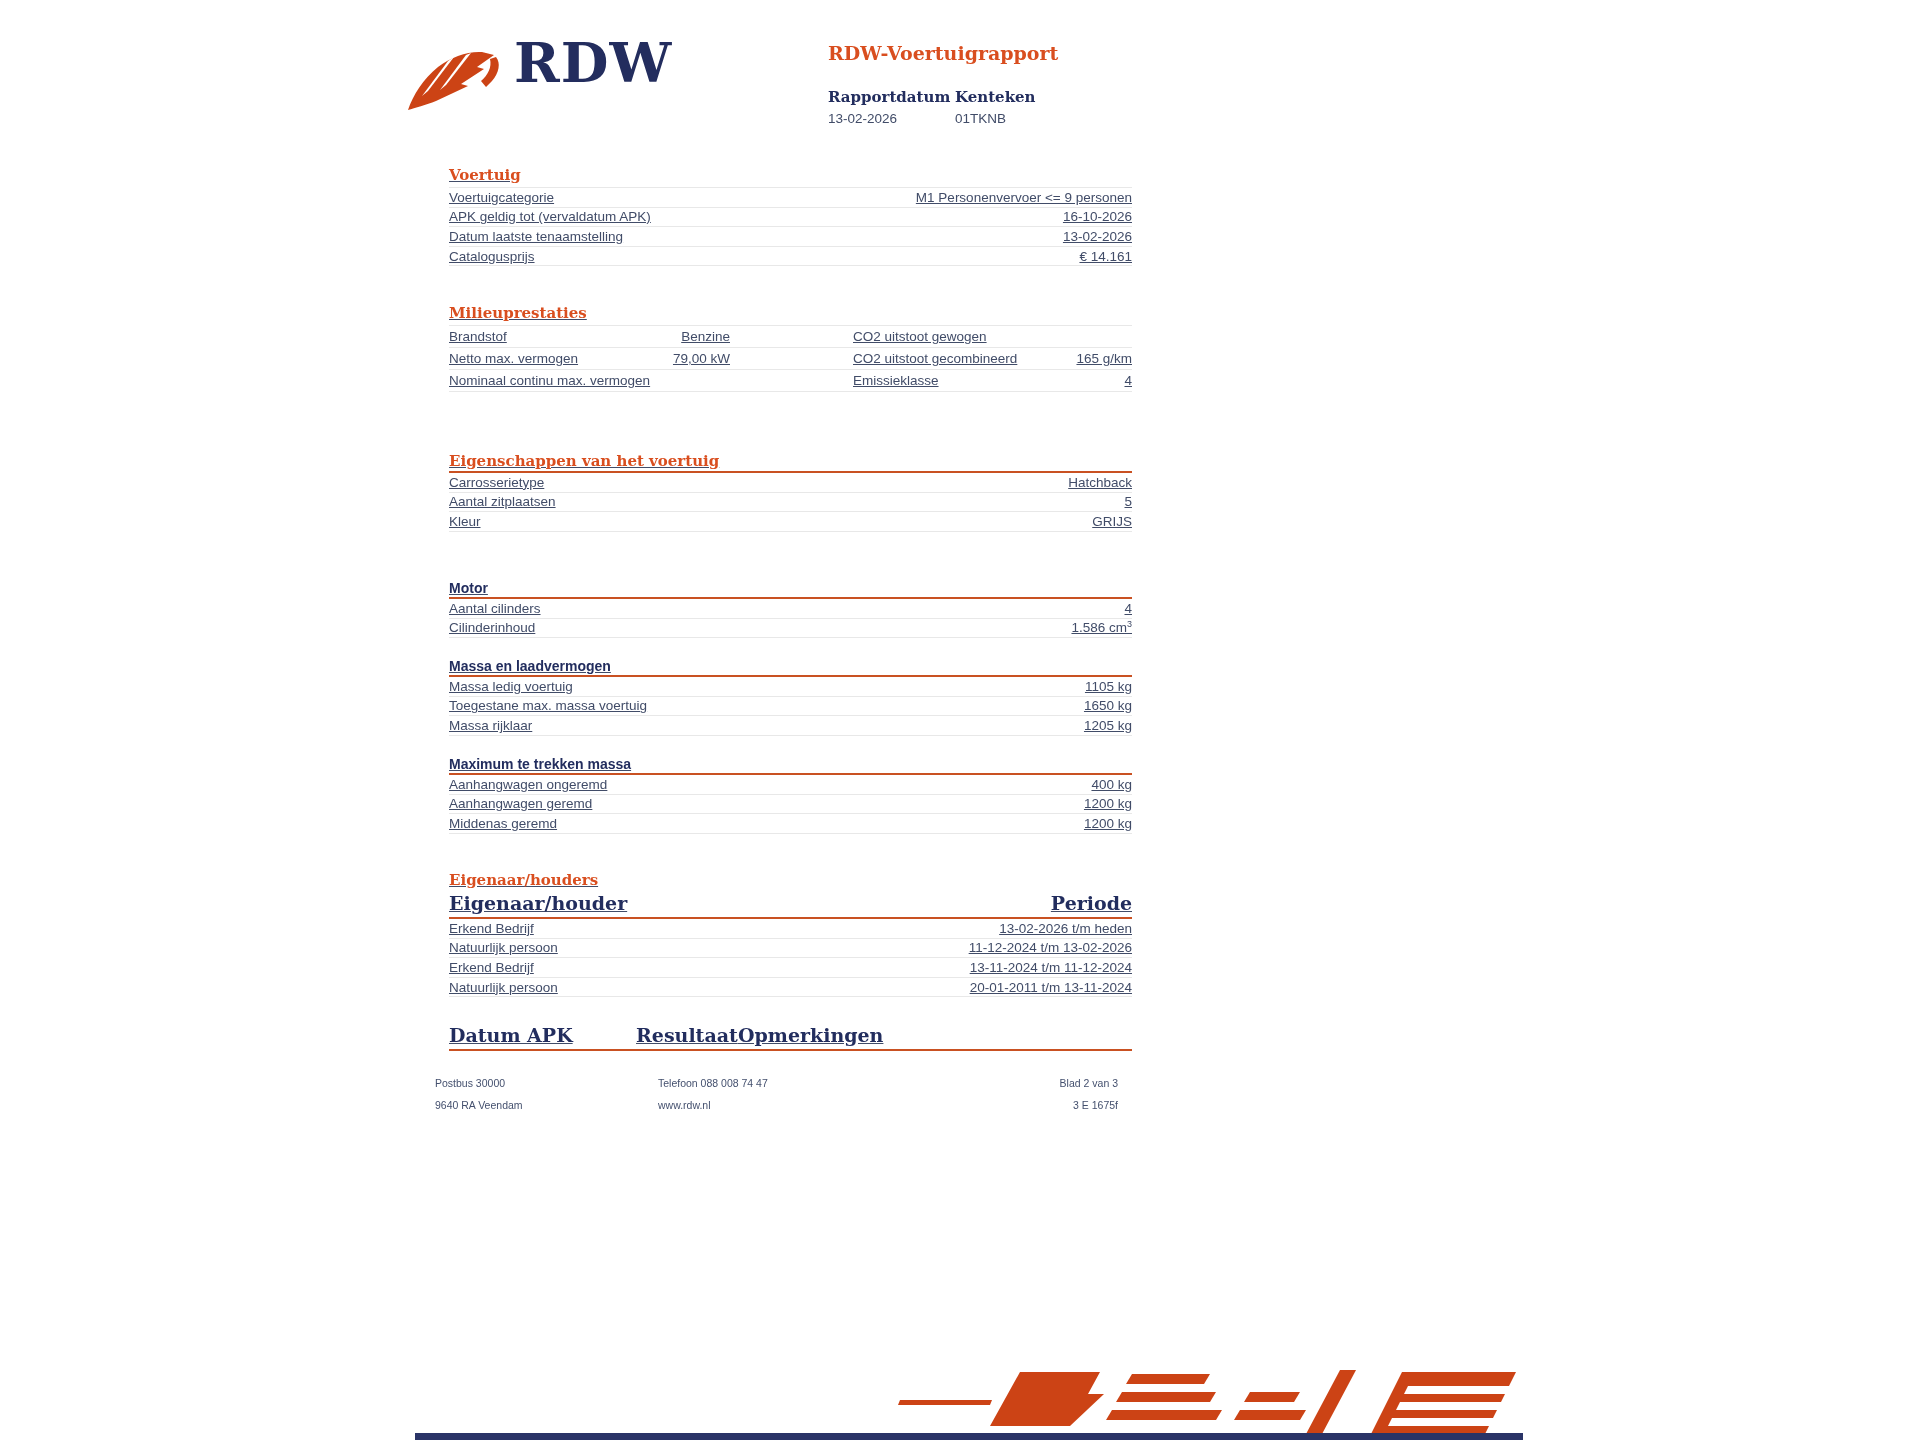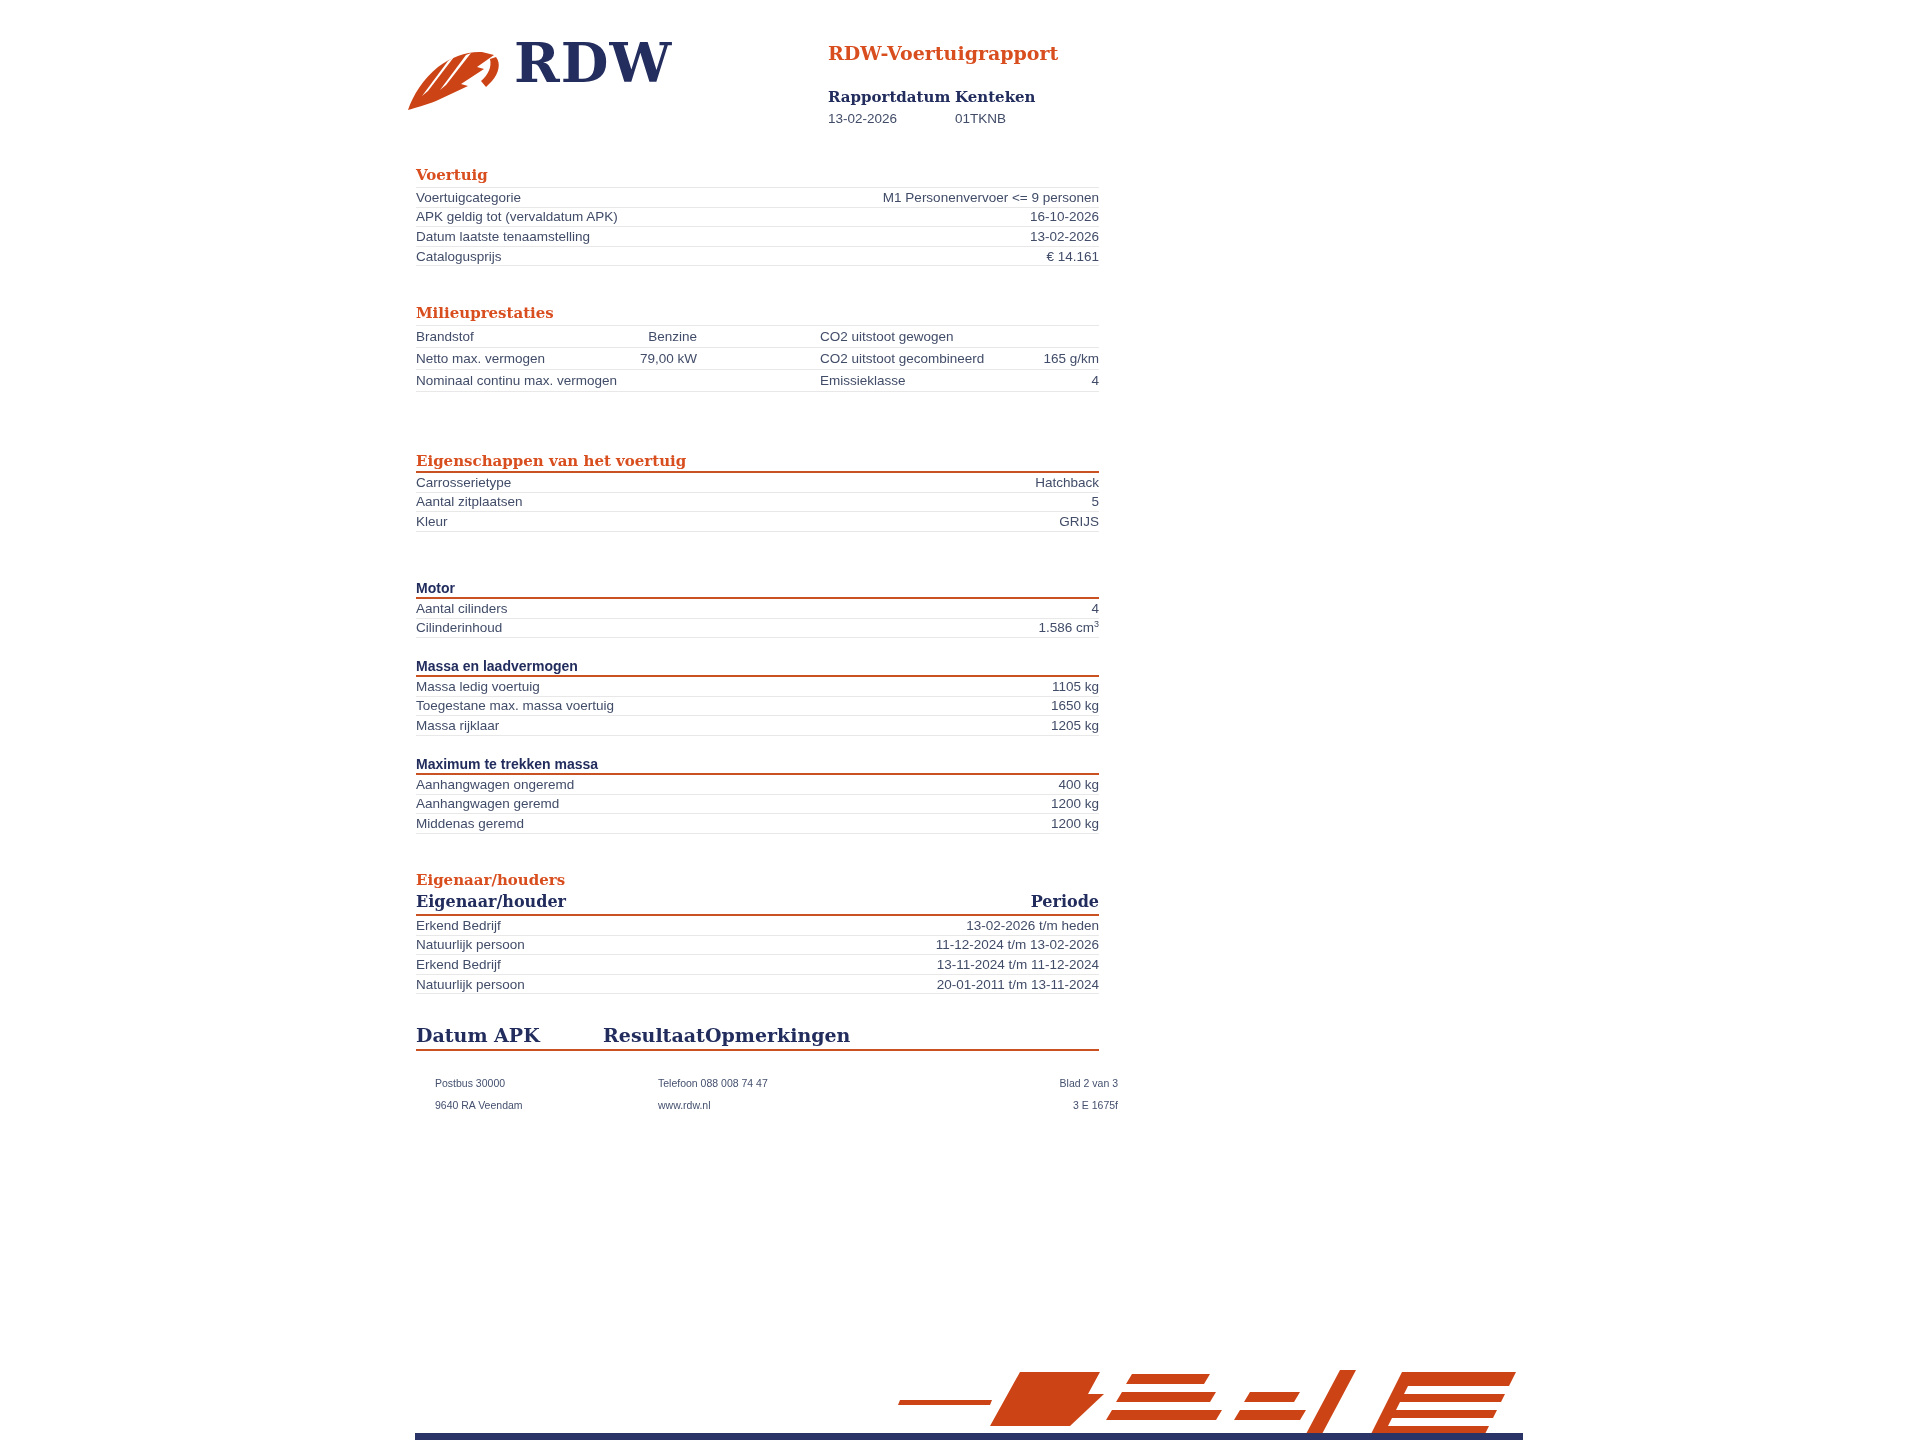--- a/index.html
+++ b/index.html
@@ -19,35 +19,35 @@
   
   .logo-icon{left:406px;top:48px;}
   .logo-text{left:514px;top:30px;font-size:55px;color:#232d5e;letter-spacing:1px;}
   .doc-title{left:828px;top:42px;font-size:19px;color:var(--orange);}
   .meta{left:828px;top:88px;display:flex;}
   .meta-col1{width:127px;}
   .meta-label{font-size:15px;color:var(--navy);}
   .meta-value{font-size:13.5px;margin-top:5px;color:var(--body);}
 
   
-  .sec{left:416px;width:683px;}
+  .sec{left:449px;width:683px;text-decoration:underline;}
   .sec-h{font-size:15px;line-height:19px;color:var(--orange);}
   .sub-h{font-size:14px;line-height:18px;font-weight:bold;color:var(--navy);}
 
   .kv-table{border-top:1px solid var(--line);margin-top:2px;}
   .kv-table.orange-top{border-top:2px solid var(--rule-orange);margin-top:0;}
   .kv-row{display:flex;justify-content:space-between;align-items:center;height:19.6px;
           border-bottom:1px solid var(--line);font-size:13.5px;}
   .kv-row sup{font-size:9px;vertical-align:super;line-height:0;}
 
   .m-row{display:flex;align-items:center;height:22px;border-bottom:1px solid var(--line);font-size:13.5px;}
   .m-pair-left{width:281px;display:flex;justify-content:space-between;}
   .m-pair-right{margin-left:auto;width:279px;display:flex;justify-content:space-between;}
 
-  .own-head{display:flex;justify-content:space-between;font-size:16px;color:var(--navy);
+  .own-head{display:flex;justify-content:space-between;font-size:19px;color:var(--navy);
             padding-bottom:3px;margin-top:2px;}
   .apk-head{display:flex;font-size:19px;color:var(--navy);padding-bottom:3px;margin-top:2px;
             border-bottom:2px solid var(--rule-orange);}
   .apk-c1{width:187px;}
   .apk-c2{width:102px;}
   .apk-c3{flex:1;}
 
   .footer-row{left:435px;width:683px;display:flex;font-size:10.5px;color:#44506e;gap:36px;}
   .f-c1{width:187px;}
   .f-c2{flex:1;}

